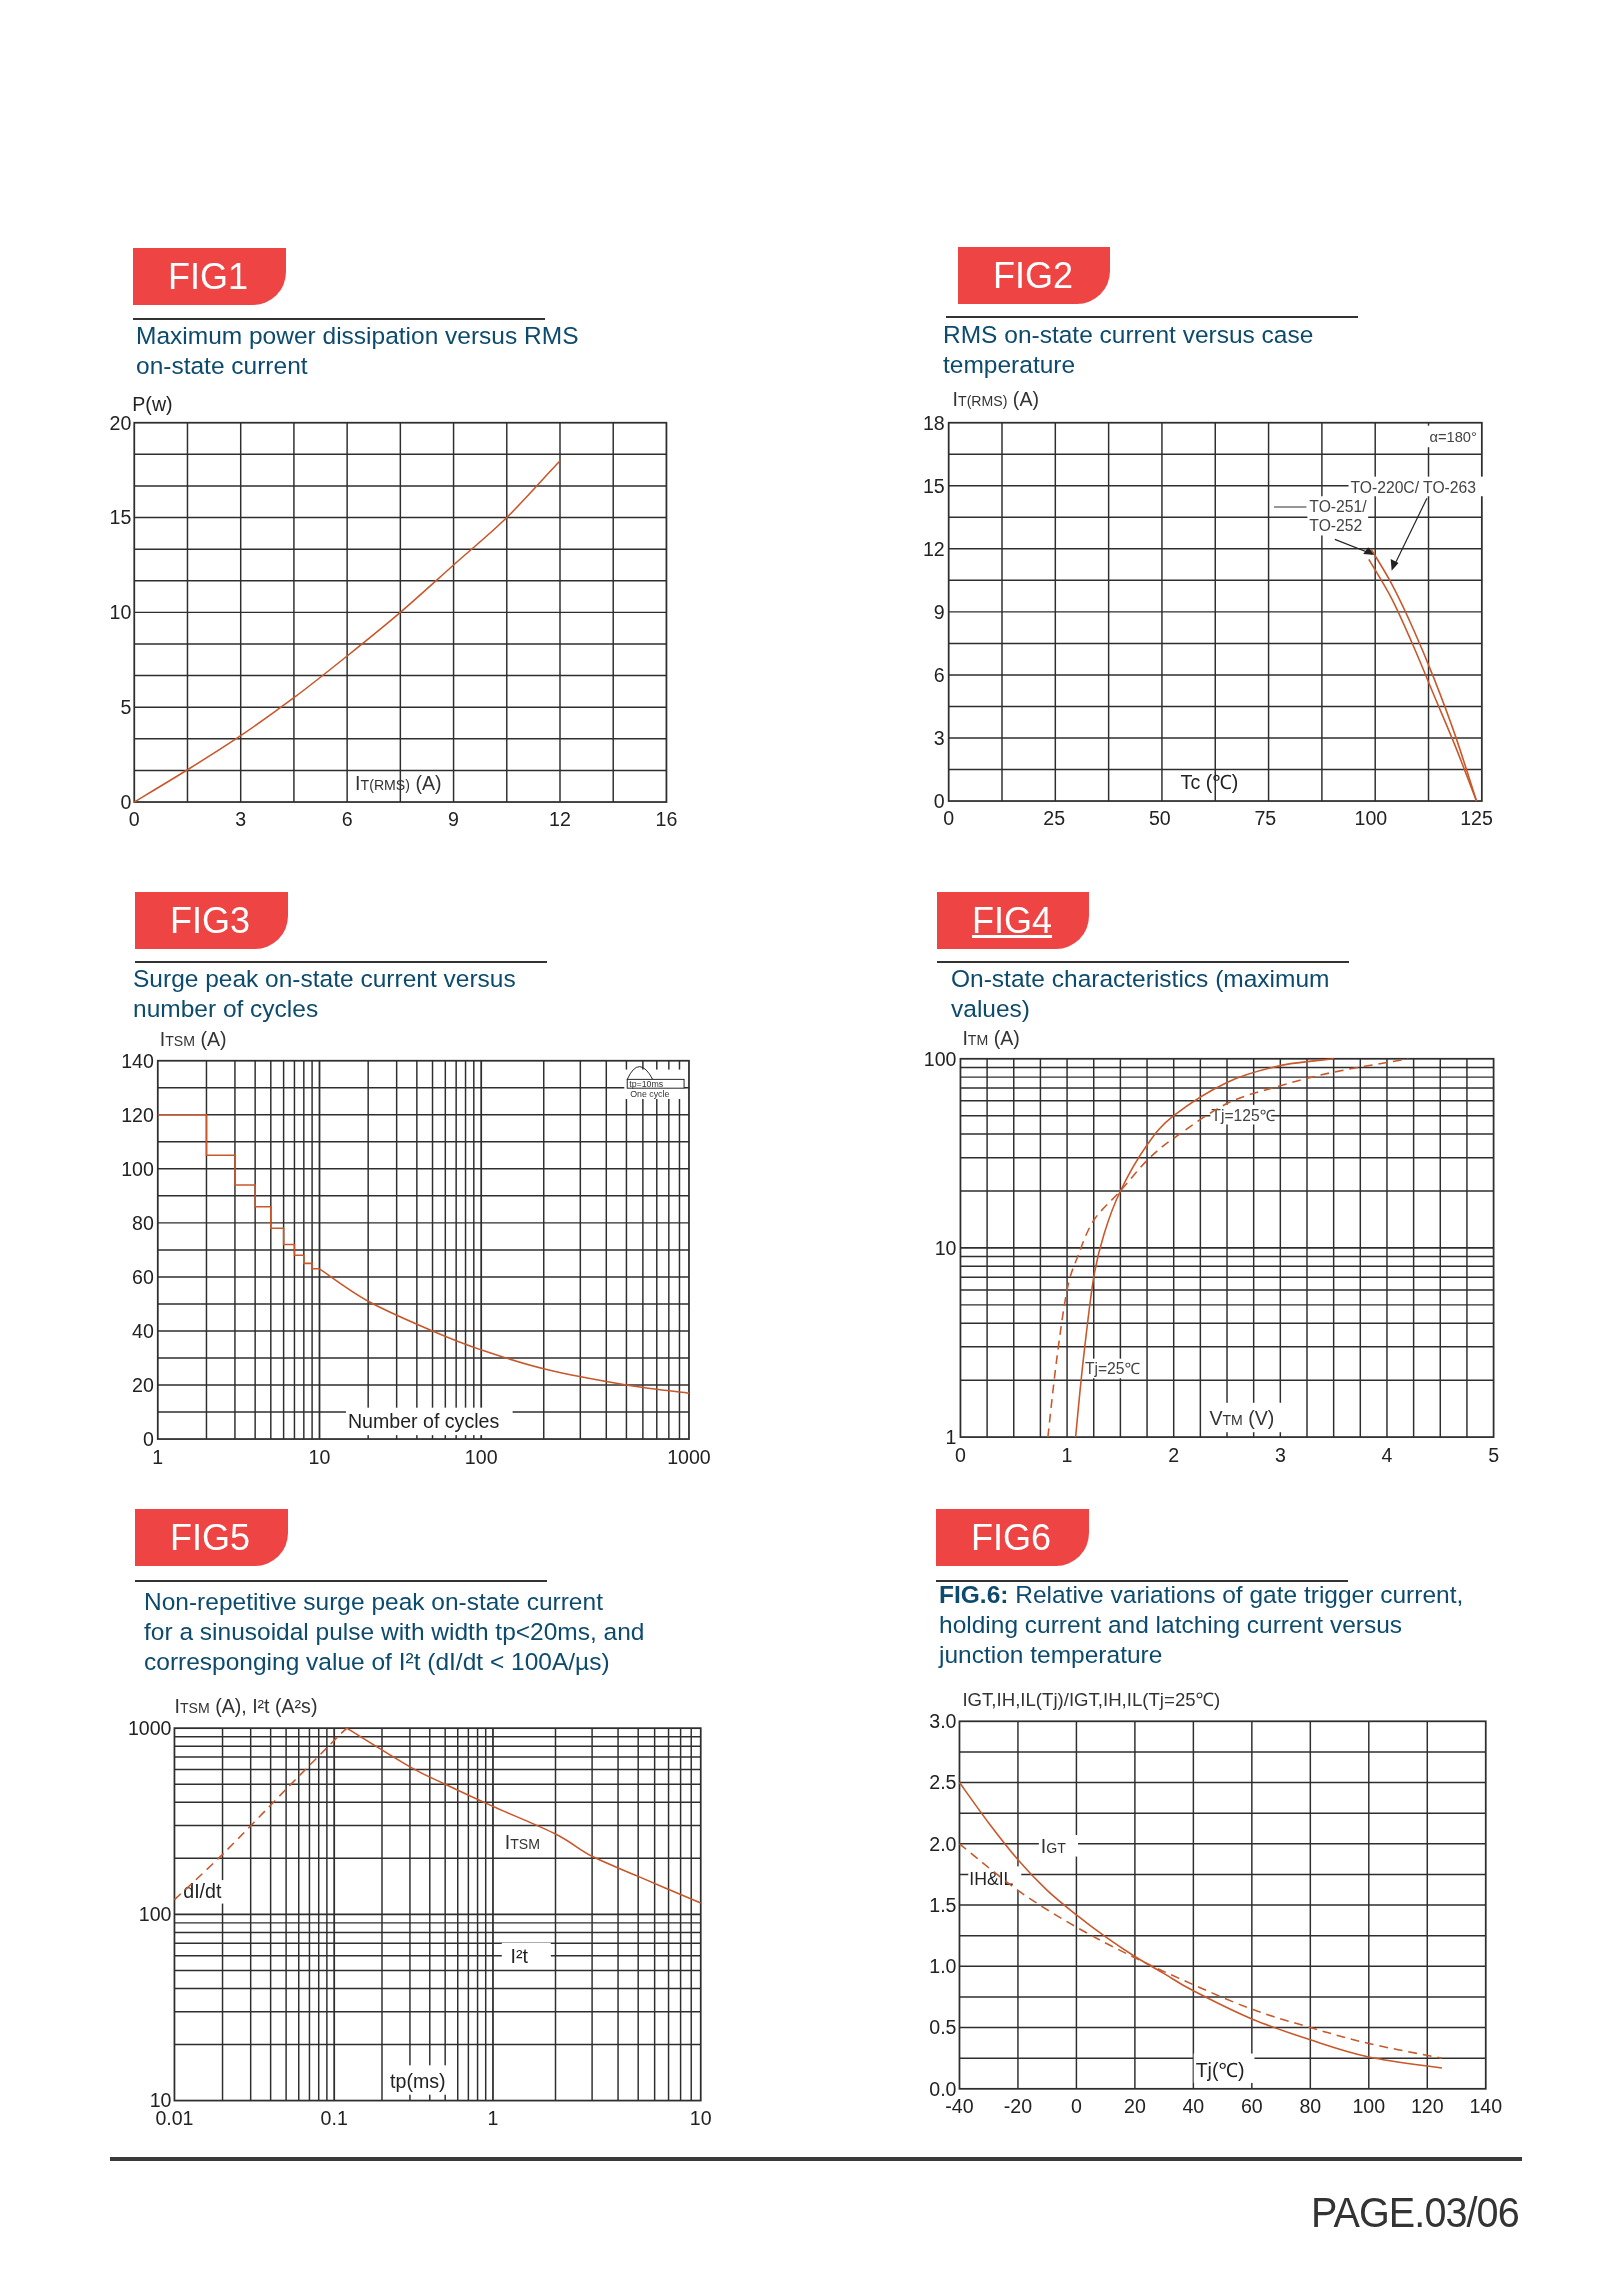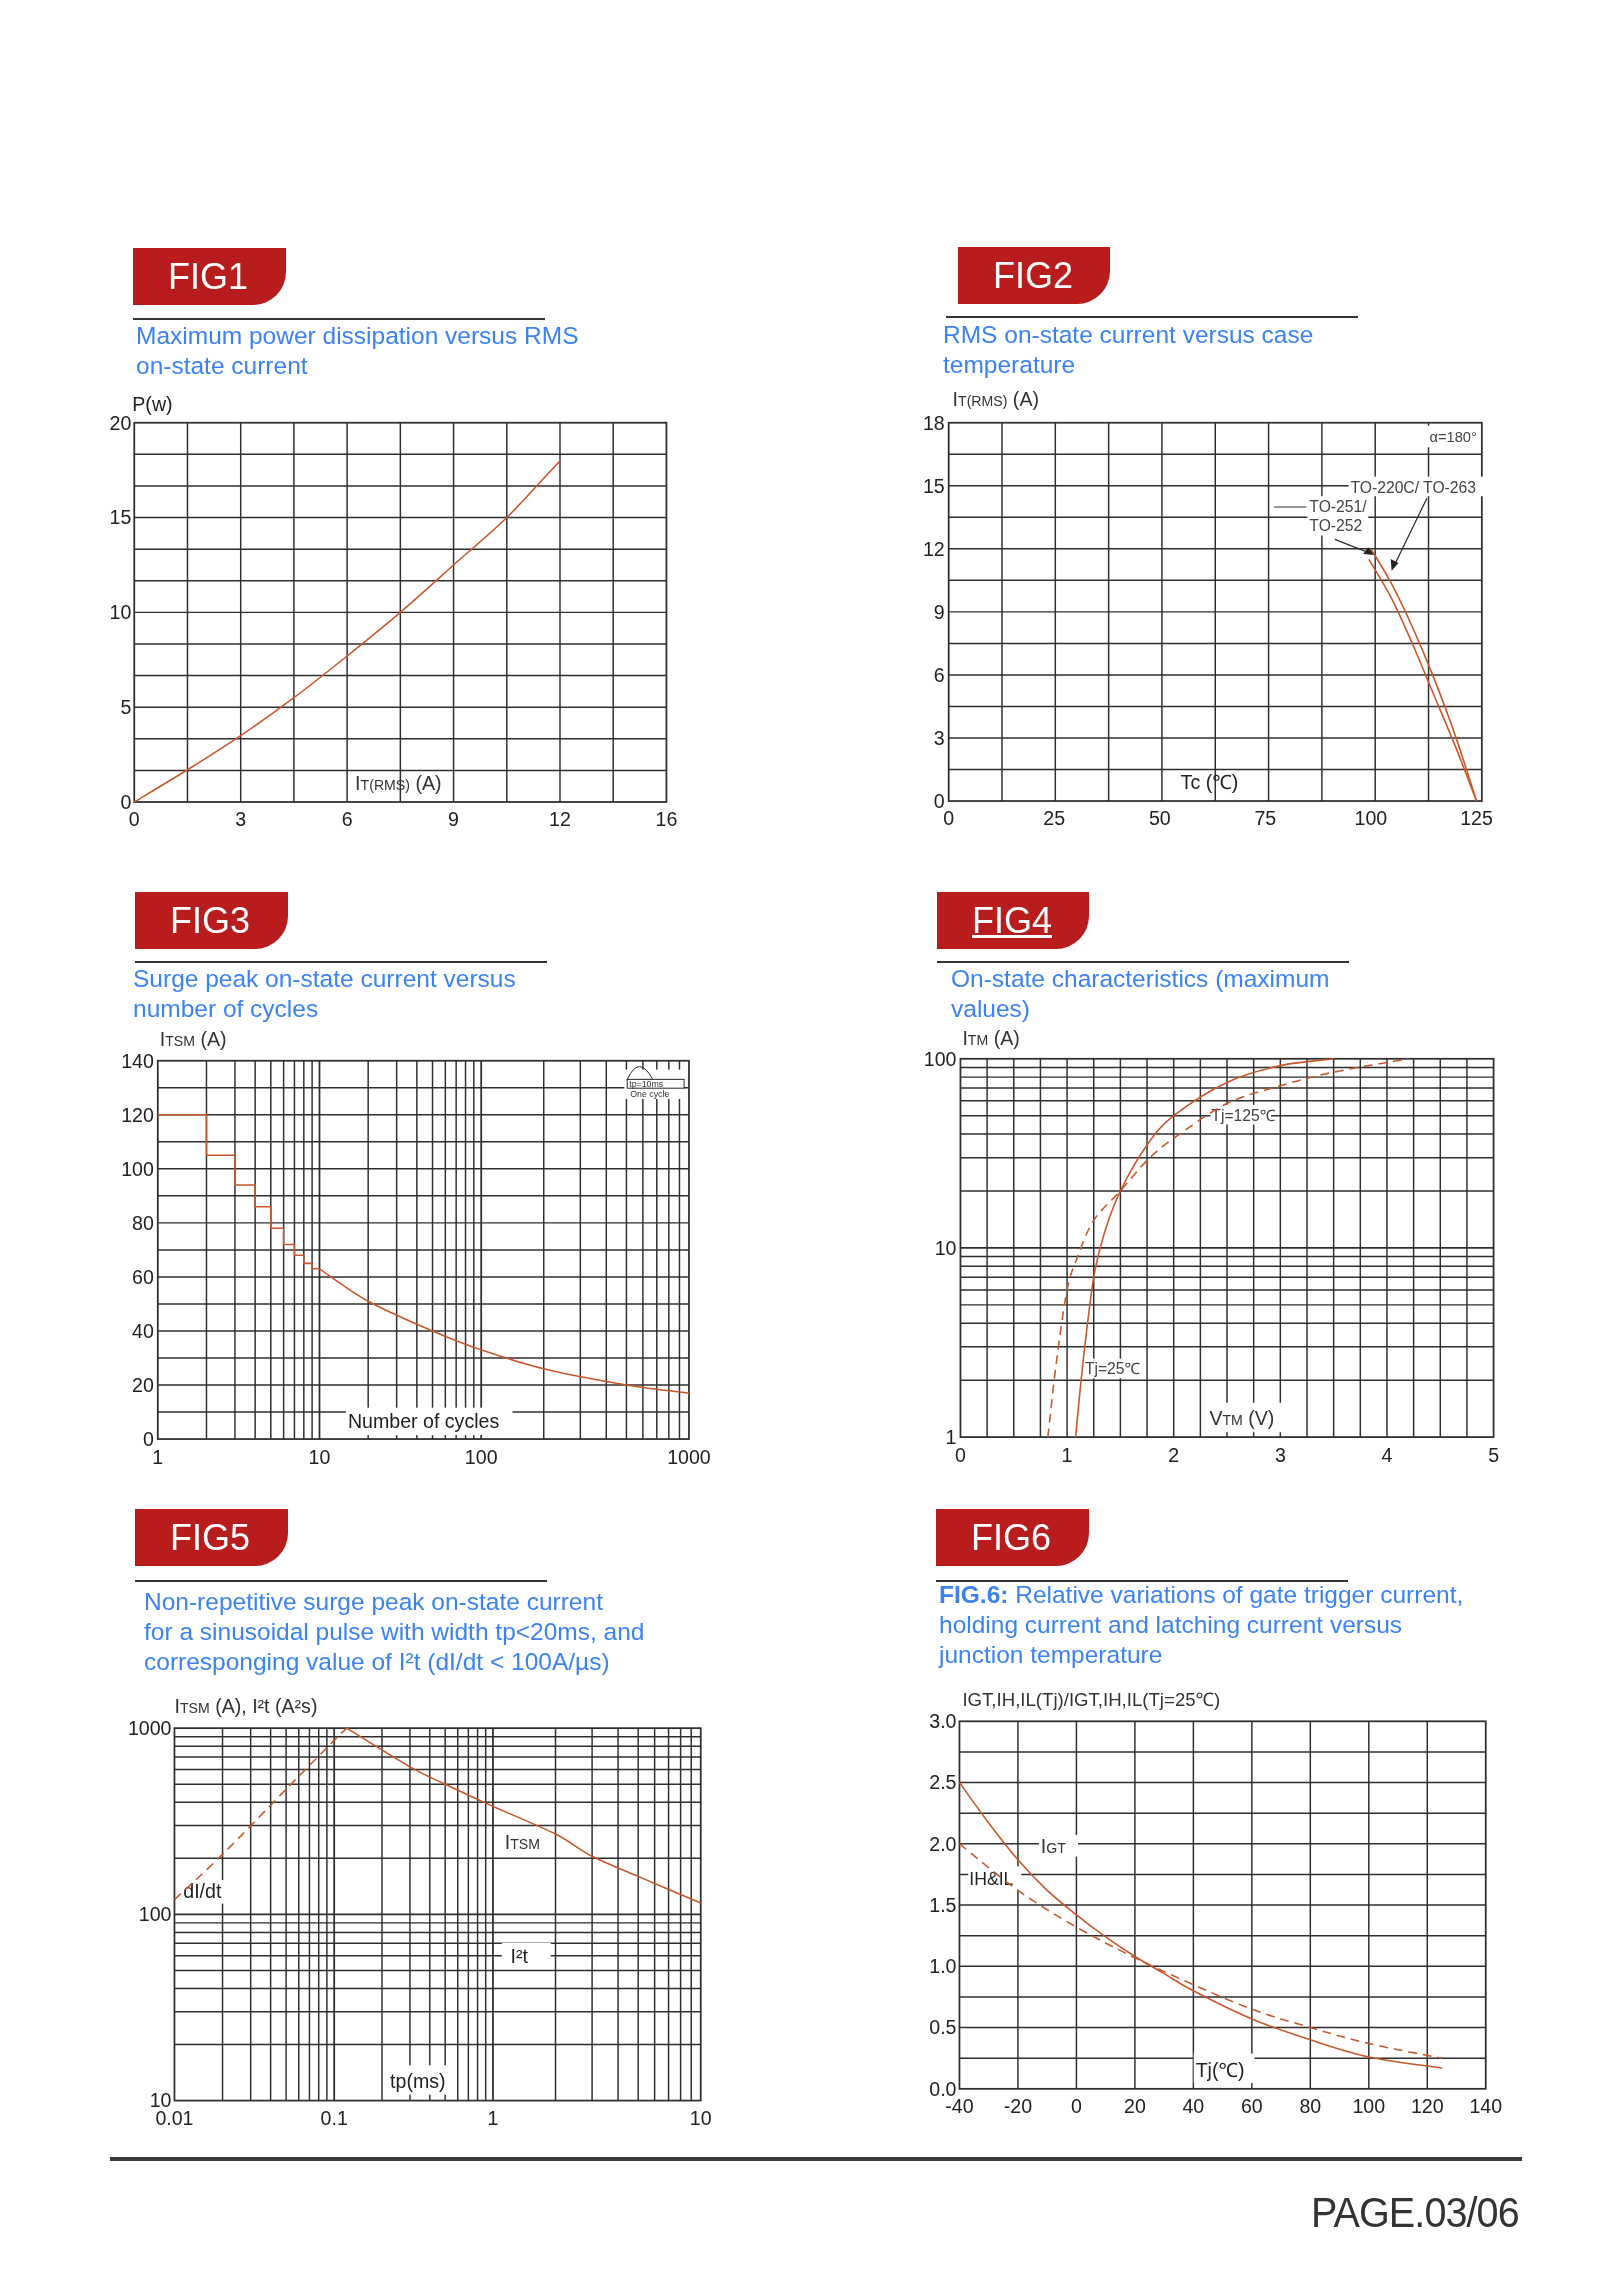--- a/index.html
+++ b/index.html
@@ -1,19 +1,19 @@
 <!DOCTYPE html>
 <html><head>
 <meta charset="utf-8">
 <style>
   html,body{margin:0;padding:0;background:#fff;}
   body{width:1621px;height:2293px;position:relative;overflow:hidden;font-family:"Liberation Sans",sans-serif;color:#1a1a1a;}
-  .badge{position:absolute;background:#b91c1c;color:#fff;font-family:"Liberation Sans",sans-serif;font-size:36px;line-height:57px;height:57px;padding:0 0 0 35px;box-sizing:border-box;border-top-right-radius:0;border-bottom-right-radius:33px;}
+  .badge{position:absolute;background:#ef4444;color:#fff;font-family:"Liberation Sans",sans-serif;font-size:36px;line-height:57px;height:57px;padding:0 0 0 35px;box-sizing:border-box;border-top-right-radius:0;border-bottom-right-radius:33px;}
   .rule{position:absolute;height:1.5px;background:#333;}
-  .ftitle{position:absolute;font-size:24.5px;line-height:30px;white-space:pre-line;color:#3b82f6;}
+  .ftitle{position:absolute;font-size:24.5px;line-height:30px;white-space:pre-line;color:#0c4a6e;}
   .ftitle b{font-weight:bold;}
   svg.chart{position:absolute;left:0;top:0;overflow:visible;}
   .footer-rule{position:absolute;left:110px;top:2157px;width:1412px;height:3.9px;background:#3a3a3a;}
   .page-num{position:absolute;left:1311px;top:2188px;font-size:43px;color:#333;letter-spacing:-1px;transform:scaleX(0.92);transform-origin:left top;}
 </style>
 </head>
 <body>
 
 <div class="badge" style="left:133px;top:248px;width:153px;">FIG1</div>
 <div class="rule" style="left:133px;top:318px;width:412px;"></div>

